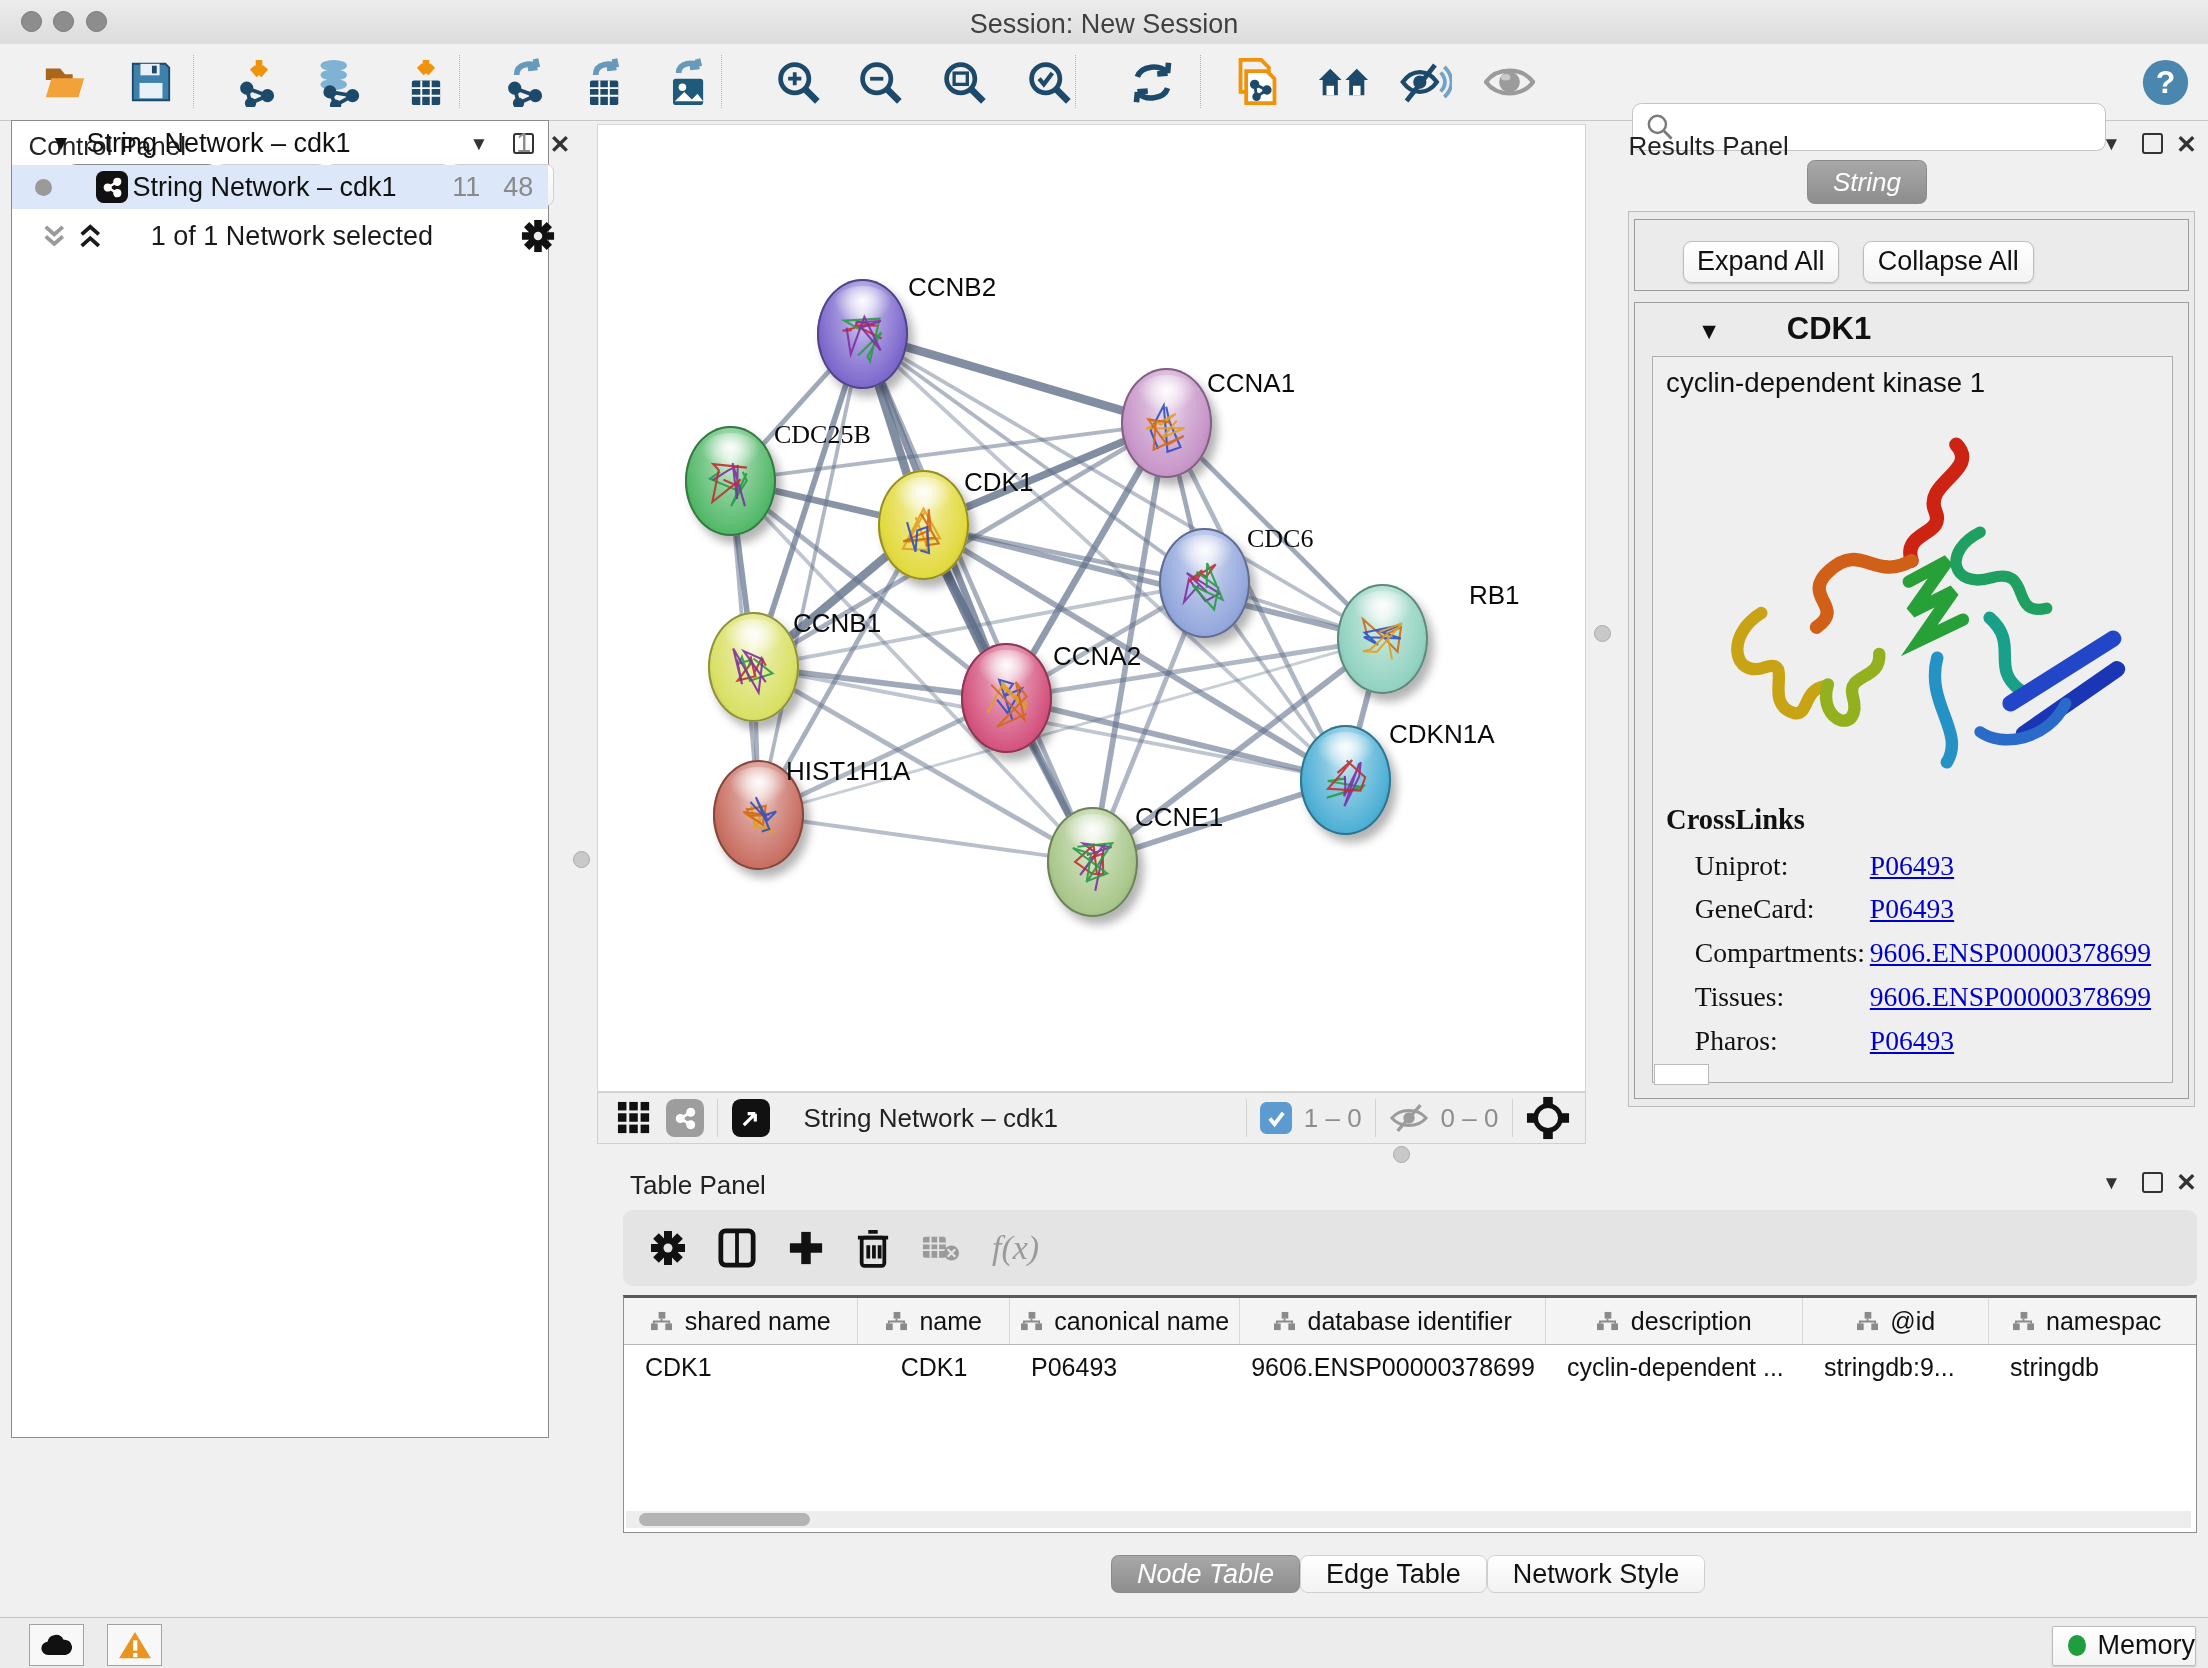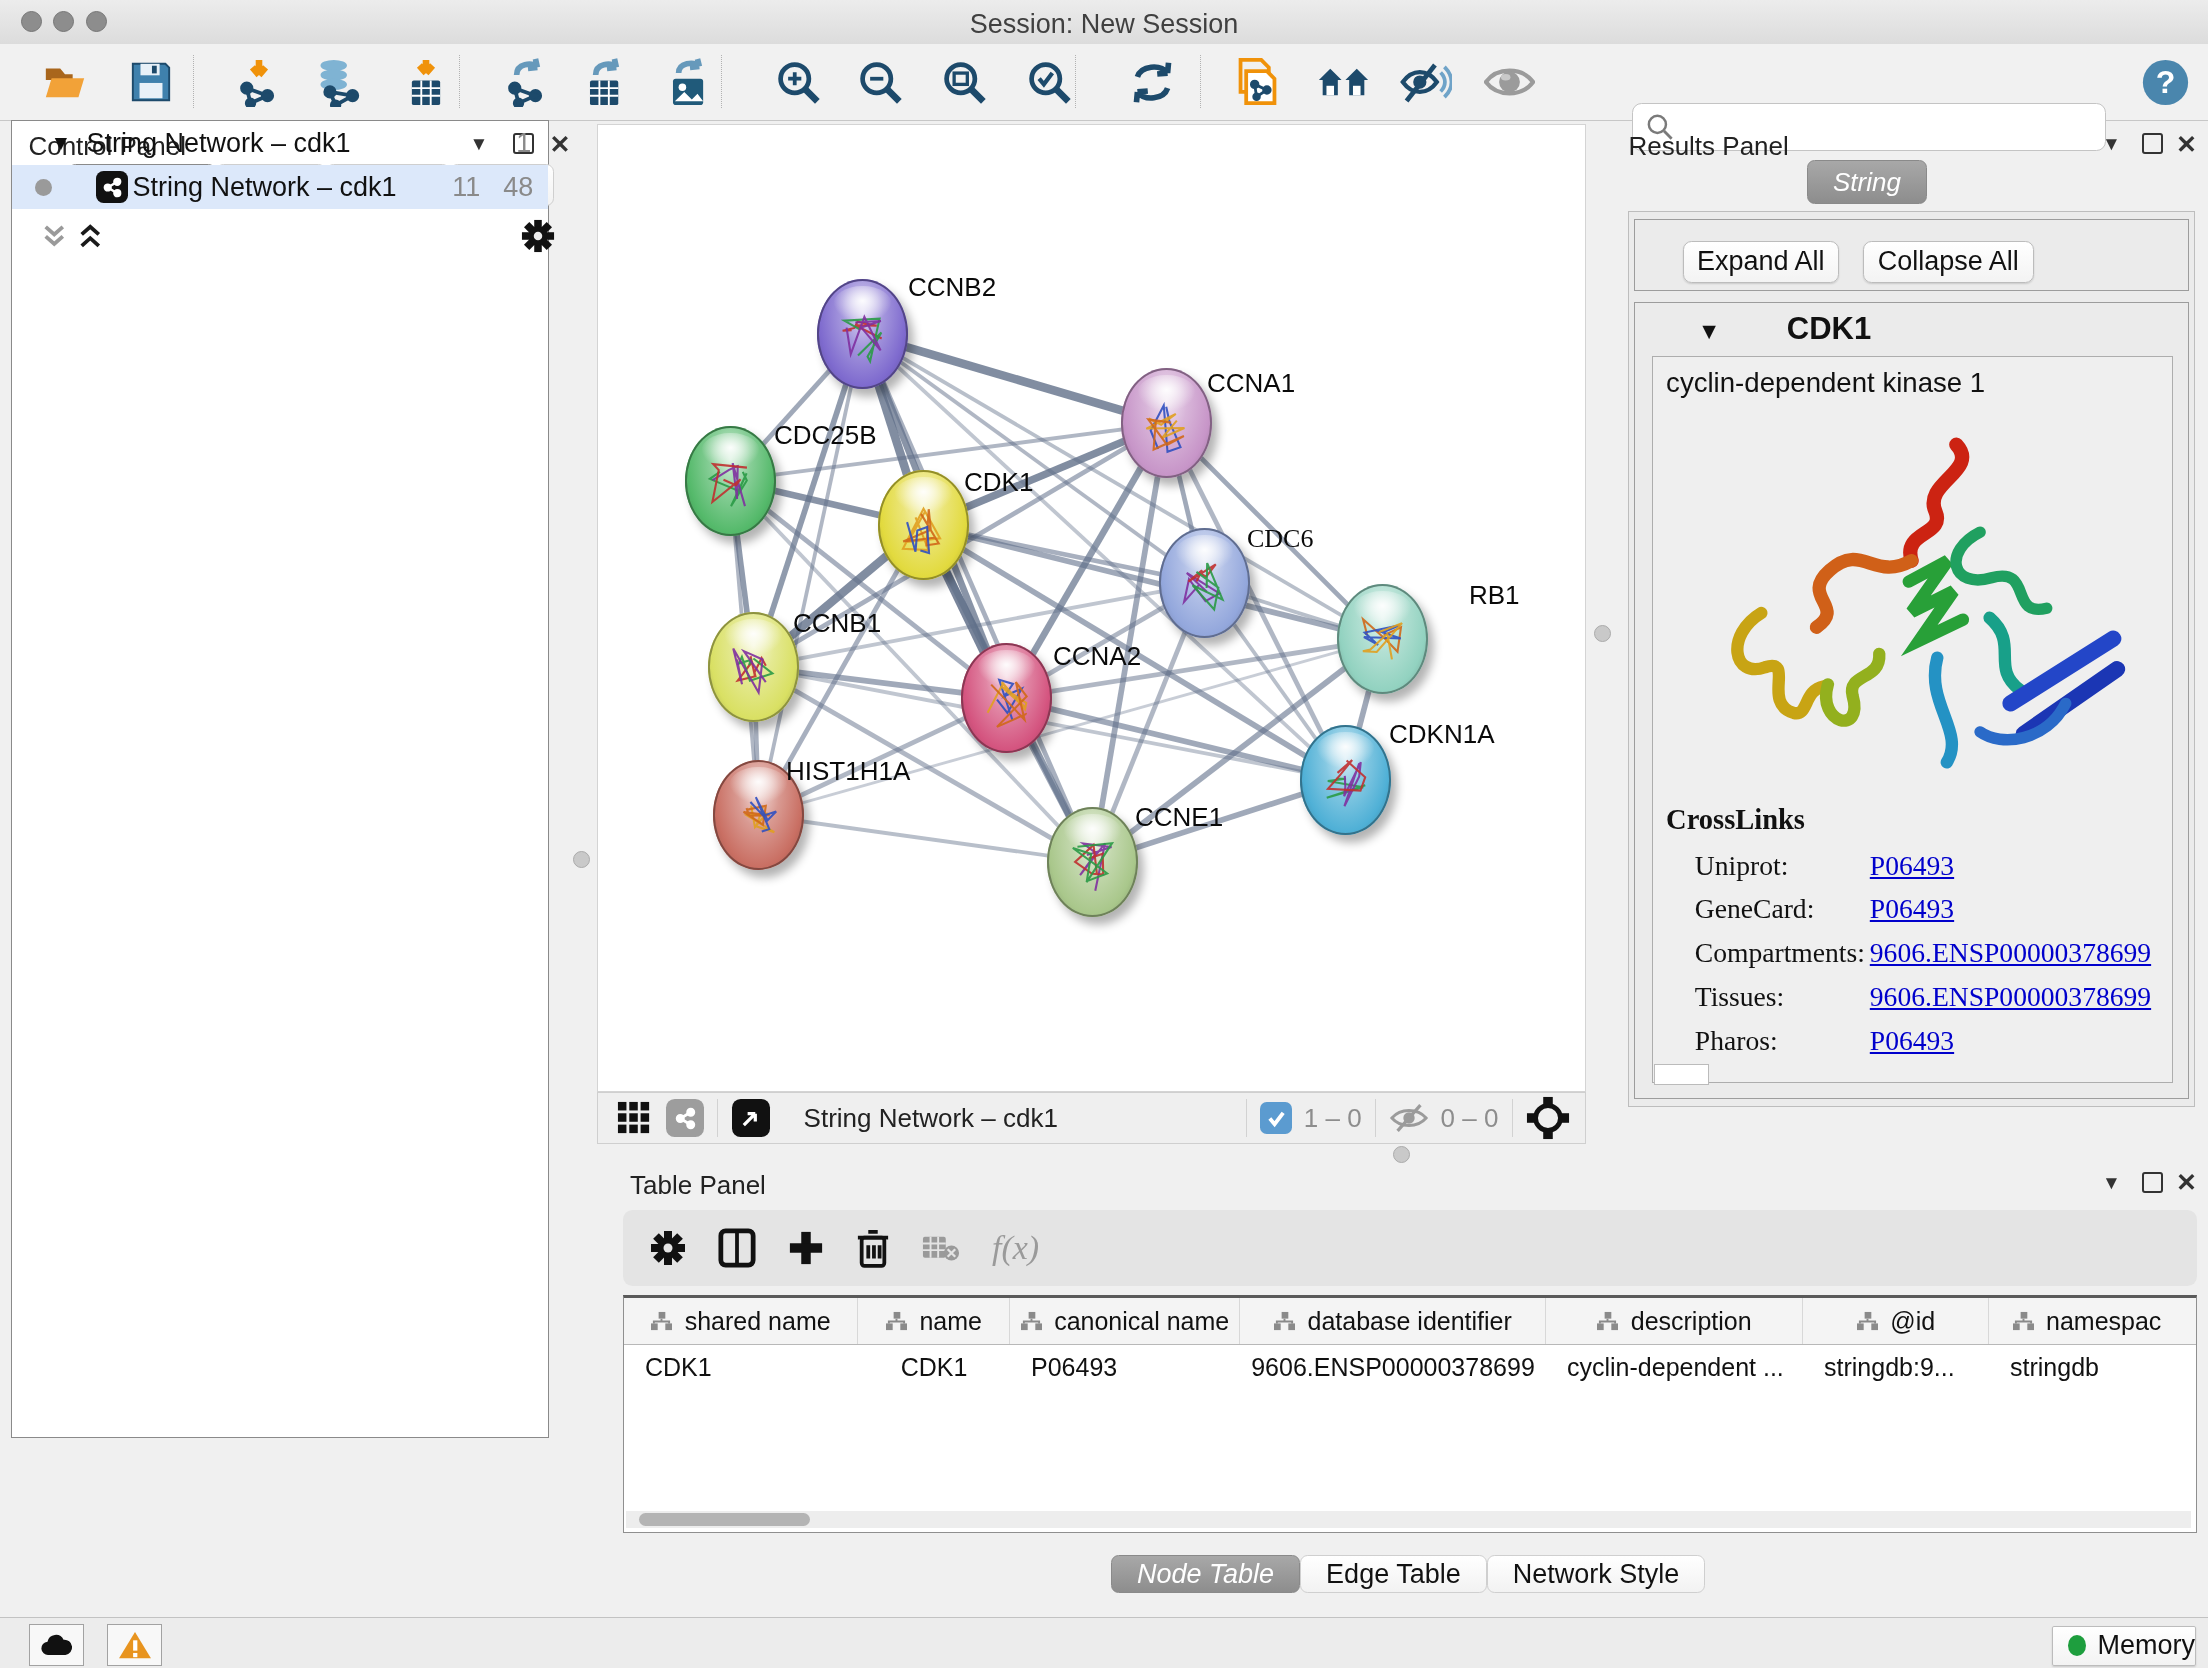--- a/index.html
+++ b/index.html
@@ -253,20 +253,21 @@
       <span class="tab sel">Network</span><span class="tab">Style</span><span class="tab">Select</span><span class="tab">Sets</span>
     </div>
 
     <div class="abs" style="left:0px;top:95px;width:561px;height:44px;">
       <svg class="abs" style="left:28.5px;top:7.6px;" width="28.5" height="28.5" viewBox="0 0 30 30">
           <path d="M6 4 l9 8 9 -8 M6 14 l9 8 9 -8" stroke="#9a9a9a" stroke-width="4" fill="none"></path>
         </svg>
       <svg class="abs" style="left:65px;top:7.6px;" width="28.5" height="28.5" viewBox="0 0 30 30">
           <path d="M6 12 l9 -8 9 8 M6 24 l9 -8 9 8" stroke="#1a1a1a" stroke-width="4" fill="none"></path>
         </svg>
+      <div class="abs" style="left:0;top:5.7px;width:561px;text-align:center;font-size:27px;color:#1a1a1a;">1 of 1 Network selected</div>
       <svg class="abs" style="left:510px;top:3.8px;" width="34" height="34" viewBox="0 0 36 36">
           <g fill="#111">
             <rect x="14" y="1" width="8" height="34"></rect>
             <rect x="1" y="14" width="34" height="8"></rect>
             <g transform="rotate(45 18 18)">
               <rect x="14" y="1" width="8" height="34"></rect>
               <rect x="1" y="14" width="34" height="8"></rect>
             </g>
             <circle cx="18" cy="18" r="10"></circle>
           </g>
@@ -370,21 +371,21 @@
         </div>
         <div class="net-label" style="left: 609px; top: 243px;">CCNA1</div>
         <div class="net-node" style="left: 87px; top: 301px; background: radial-gradient(at 50% 30%, rgb(212, 238, 218) 0%, rgb(135, 206, 151) 32%, rgb(84, 185, 106) 68%, rgb(59, 130, 74) 100%); box-shadow: rgba(0, 0, 0, 0.3) 5.7px 7.6px 9.5px, rgb(55, 120, 69) 0px 0px 0px 1.9px inset;">
           <div class="gloss"></div>
           <svg width="53" height="61" viewBox="0 0 56 64" style="position:absolute;left:19px;top:28.5px;">
             <path d="M 16.859665393829346 17.68972635269165 L 6.161914348602295 24.988426158204675 L 36.57656407356262 37.7860746383667 L 45.0464563369751 19.09351634979248 L 28.55258274078369 53.95692729949951 L 45.223198890686035 26.728358268737793 L 41.00898838043213 17.623141288757324" fill="none" stroke="#2a9a46" stroke-width="2.2" opacity="0.9"></path>
             <path d="M 9.128059029579163 26.40062689781189 L 26.44370460510254 15.463537216186523 L 34.504374861717224 12.027242183685303 L 35.618871569633484 11.658402442932129 L 34.87173879146576 46.22979021072388 L 30.27264928817749 8.413876056671143 L 43.2962521314621 53.78376770019531" fill="none" stroke="#8030a0" stroke-width="2.2" opacity="0.9"></path>
             <path d="M 20.57862091064453 25.972137451171875 L 33.728187561035156 31.789535522460938 L 38.581138610839844 25.5238037109375 L 8.883186340332031 49.41102755069733 L 15.569836139678955 15.794825673103333 L 9.712257146835327 9.419283747673035 L 45.378499031066895 13.091261863708496" fill="none" stroke="#c03030" stroke-width="2.2" opacity="0.9"></path>
           </svg>
         </div>
-        <div class="net-label" style="left: 176px; top: 295px;">CDC25B</div>
+        <div class="net-label" style="left: 176px; top: 295px; font-family: Liberation Serif, serif;">CDC25B</div>
         <div class="net-node" style="left: 280px; top: 345px; background: radial-gradient(at 50% 30%, rgb(248, 246, 207) 0%, rgb(235, 229, 120) 32%, rgb(226, 218, 62) 68%, rgb(158, 153, 43) 100%); box-shadow: rgba(0, 0, 0, 0.3) 5.7px 7.6px 9.5px, rgb(147, 142, 40) 0px 0px 0px 1.9px inset;">
           <div class="gloss"></div>
           <svg width="53" height="61" viewBox="0 0 56 64" style="position:absolute;left:19px;top:28.5px;">
             <path d="M 19.606424041092396 19.280080795288086 L 33.35093116760254 53.73990440368652 L 6.263162612915039 52.40531103312969 L 28.02167320251465 9.998254776000977 L 45.52506196498871 41.37766408920288 L 11.859375476837158 44.84542000293732 L 29.412713050842285 13.581568717956543" fill="none" stroke="#e0a020" stroke-width="2.2" opacity="0.9"></path>
             <path d="M 25.415557503700256 15.507490634918213 L 44.11960172653198 46.83963632583618 L 31.229186534881592 48.770960330963135 L 33.507075786590576 10.577558994293213 L 35.69130790233612 32.256608963012695 L 6.58253288269043 44.71983663737774 L 40.909067153930664 40.3808650970459" fill="none" stroke="#d06818" stroke-width="2.2" opacity="0.9"></path>
             <path d="M 10.645711898803711 24.20790731906891 L 19.5074143409729 55.39465284347534 L 21.44902276992798 33.14388608932495 L 29.78861093521118 30.084861278533936 L 31.86919641494751 29.393115520477295 L 33.83262491226196 56.87504529953003 L 24.69770050048828 54.13923645019531" fill="none" stroke="#3050c0" stroke-width="2.2" opacity="0.9"></path>
           </svg>
         </div>
         <div class="net-label" style="left: 366px; top: 342px;">CDK1</div>
         <div class="net-node" style="left: 561px; top: 403px; background: radial-gradient(at 50% 30%, rgb(228, 233, 246) 0%, rgb(179, 193, 231) 32%, rgb(147, 167, 220) 68%, rgb(103, 117, 154) 100%); box-shadow: rgba(0, 0, 0, 0.3) 5.7px 7.6px 9.5px, rgb(96, 109, 143) 0px 0px 0px 1.9px inset;">

